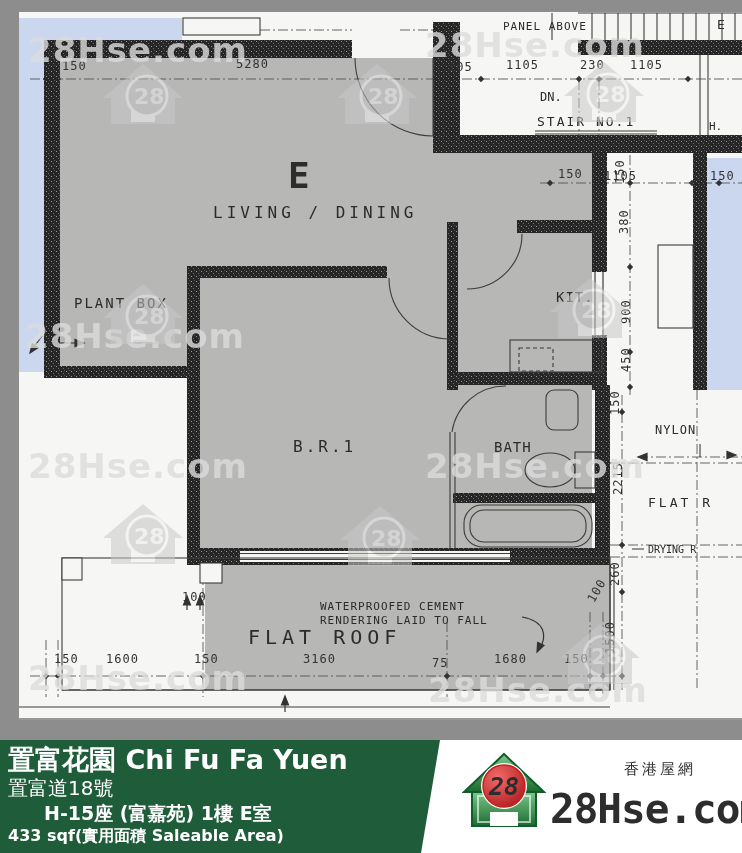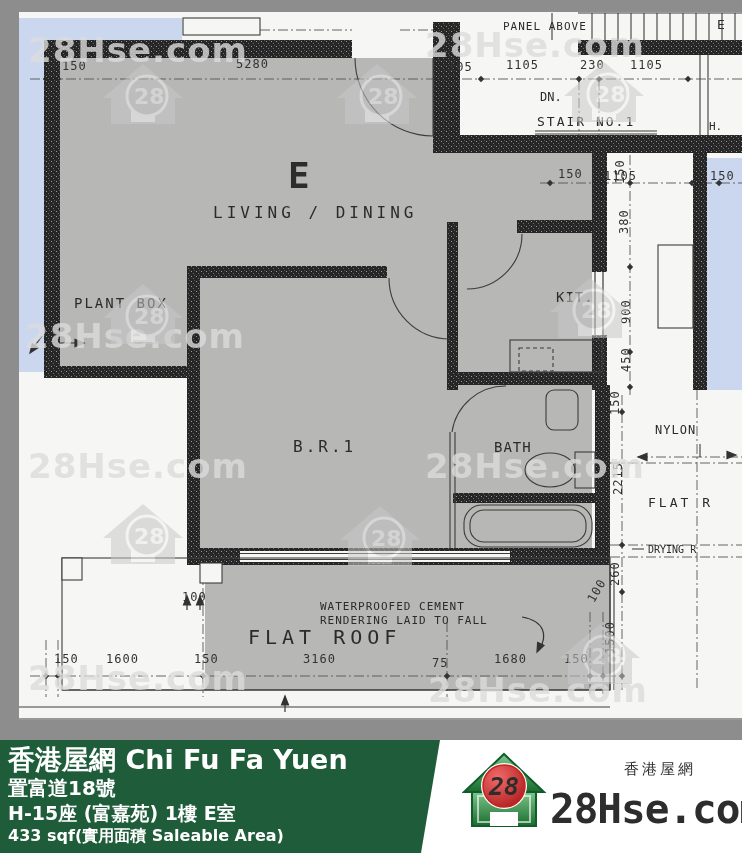--- a/index.html
+++ b/index.html
@@ -10,22 +10,22 @@
   svg .lbl{fill:#2b2b2b;}
   svg .wm-t{font-family:"DejaVu Sans",sans-serif;font-weight:bold;font-size:34px;
             fill:#dcdcdc;opacity:.8;letter-spacing:1px;}
   svg .wm-n{font-family:"DejaVu Sans",sans-serif;font-weight:bold;font-size:22px;
             fill:#f0f0f0;opacity:.9;}
   .footer{position:absolute;left:0;top:740px;width:742px;height:113px;background:#1f5c3a;}
   .footer-white{position:absolute;inset:0;background:#ffffff;
     clip-path:polygon(440px 0px,742px 0px,742px 113px,421px 113px);}
   .ftxt{position:absolute;left:8px;top:4px;color:#ffffff;}
   .ftxt .l1{font-size:27px;font-weight:bold;line-height:32px;}
-  .ftxt .l2{font-size:20px;font-weight:bold;line-height:25px;}
-  .ftxt .l3{font-size:19px;font-weight:600;line-height:24px;}
+  .ftxt .l2{font-size:20px;font-weight:normal;line-height:25px;}
+  .ftxt .l3{font-size:19px;font-weight:600;line-height:24px;margin-left:36px;}
   .ftxt .l4{font-size:16px;font-weight:700;line-height:22px;}
   .brand{position:absolute;left:462px;top:8px;width:280px;height:100px;}
 </style>
 </head>
 <body>
 
 <div class="stage">
 
 <svg width="742" height="741" viewBox="0 0 742 741">
   <defs>
@@ -315,21 +315,21 @@
             <text class="wm-n" x="-9" y="6">28</text>
           </g>
     </g>
   </g>
 </svg>
 
 
 <div class="footer">
   <div class="footer-white"></div>
   <div class="ftxt">
-    <div class="l1">香港屋網 Chi Fu Fa Yuen</div>
+    <div class="l1">置富花園 Chi Fu Fa Yuen</div>
     <div class="l2">置富道18號</div>
     <div class="l3">H-15座 (富嘉苑) 1樓 E室</div>
     <div class="l4">433 sqf(實用面積 Saleable Area)</div>
   </div>
   <div class="brand">
     <svg width="280" height="100" viewBox="0 0 280 100">
       <defs>
         <linearGradient id="hg" x1="0" y1="0" x2="0" y2="1">
           <stop offset="0" stop-color="#7cc68a"></stop>
               <stop offset="1" stop-color="#1a6b2f"></stop>

